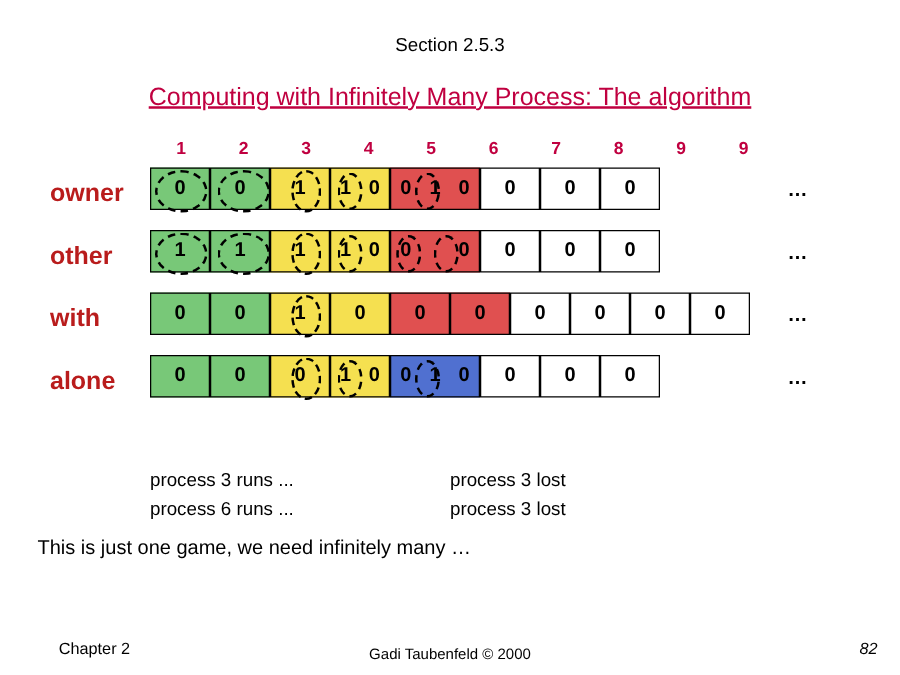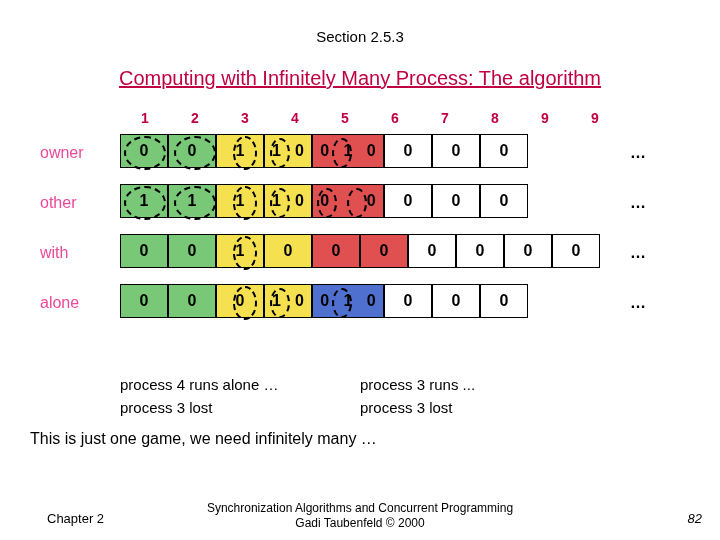--- a/index.html
+++ b/index.html
@@ -49,23 +49,23 @@
     position: absolute;
     left: 0;
     height: 40px;
     width: 640px;
   }
   .row-label {
     position: absolute;
     left: 0;
     top: 10px;
     width: 70px;
-    font-weight: normal;
-    color: #ec4899;
-    font-size: 16px;
+    font-weight: bold;
+    color: #b91c1c;
+    font-size: 20px;
   }
   .row-dots {
     position: absolute;
     left: 590px;
     top: 10px;
     font-weight: bold;
     font-size: 16px;
   }
   .cells {
     position: absolute;
@@ -307,26 +307,26 @@
         </div>
       </div>
     <div class="row-dots">…</div>
     <div class="marker narrow" style="left:193px; top:2px"></div>
     <div class="marker tiny" style="left:230px; top:4px"></div>
     <div class="marker tiny" style="left:292px; top:4px"></div>
   </div>
 </div>
 
 <div class="trace" id="trace">
-    <div>process 4 runs alone …</div>
     <div>process 3 runs ...</div>
     <div>process 3 lost</div>
+    <div>process 6 runs ...</div>
     <div>process 3 lost</div>
   </div>
 
 <div class="summary">This is just one game, we need infinitely many …</div>
 
 <div class="footer-left">Chapter 2</div>
 <div class="footer-center">
-  <span>Synchronization Algorithms and Concurrent Programming</span><br>
+  <br>
   <span>Gadi Taubenfeld © 2000</span>
 </div>
 <div class="footer-right">82</div>
 
 </body></html>

